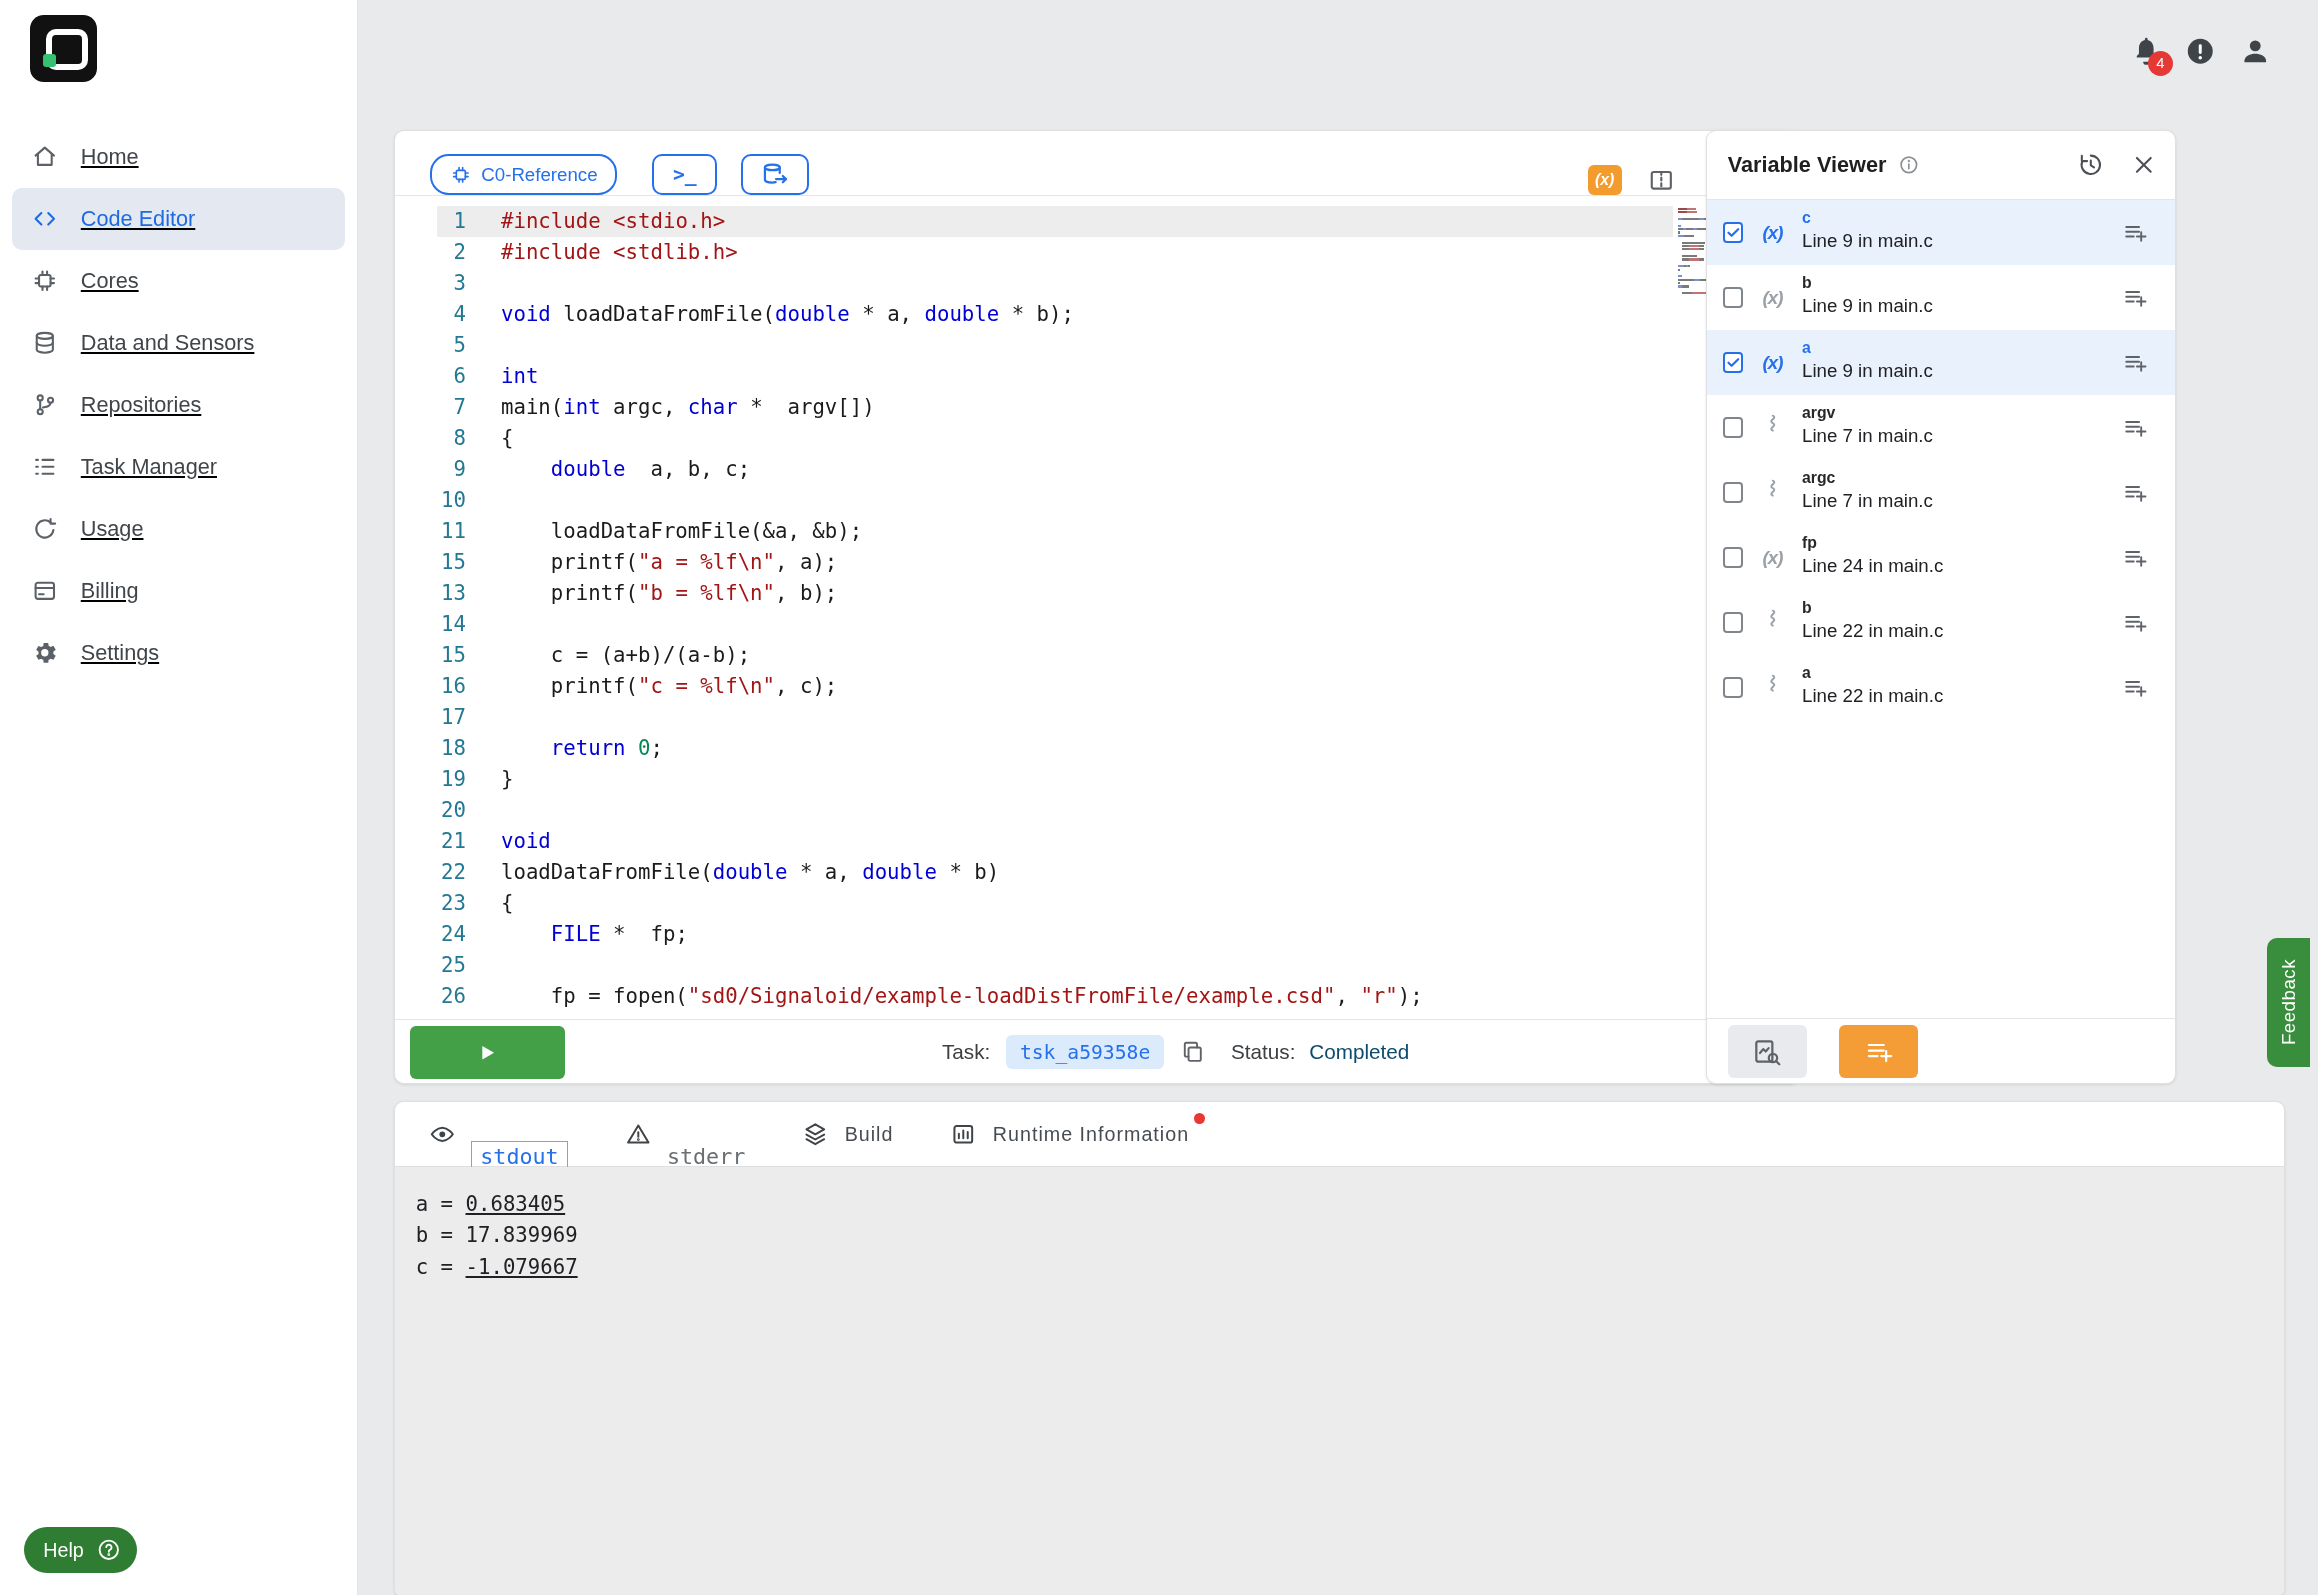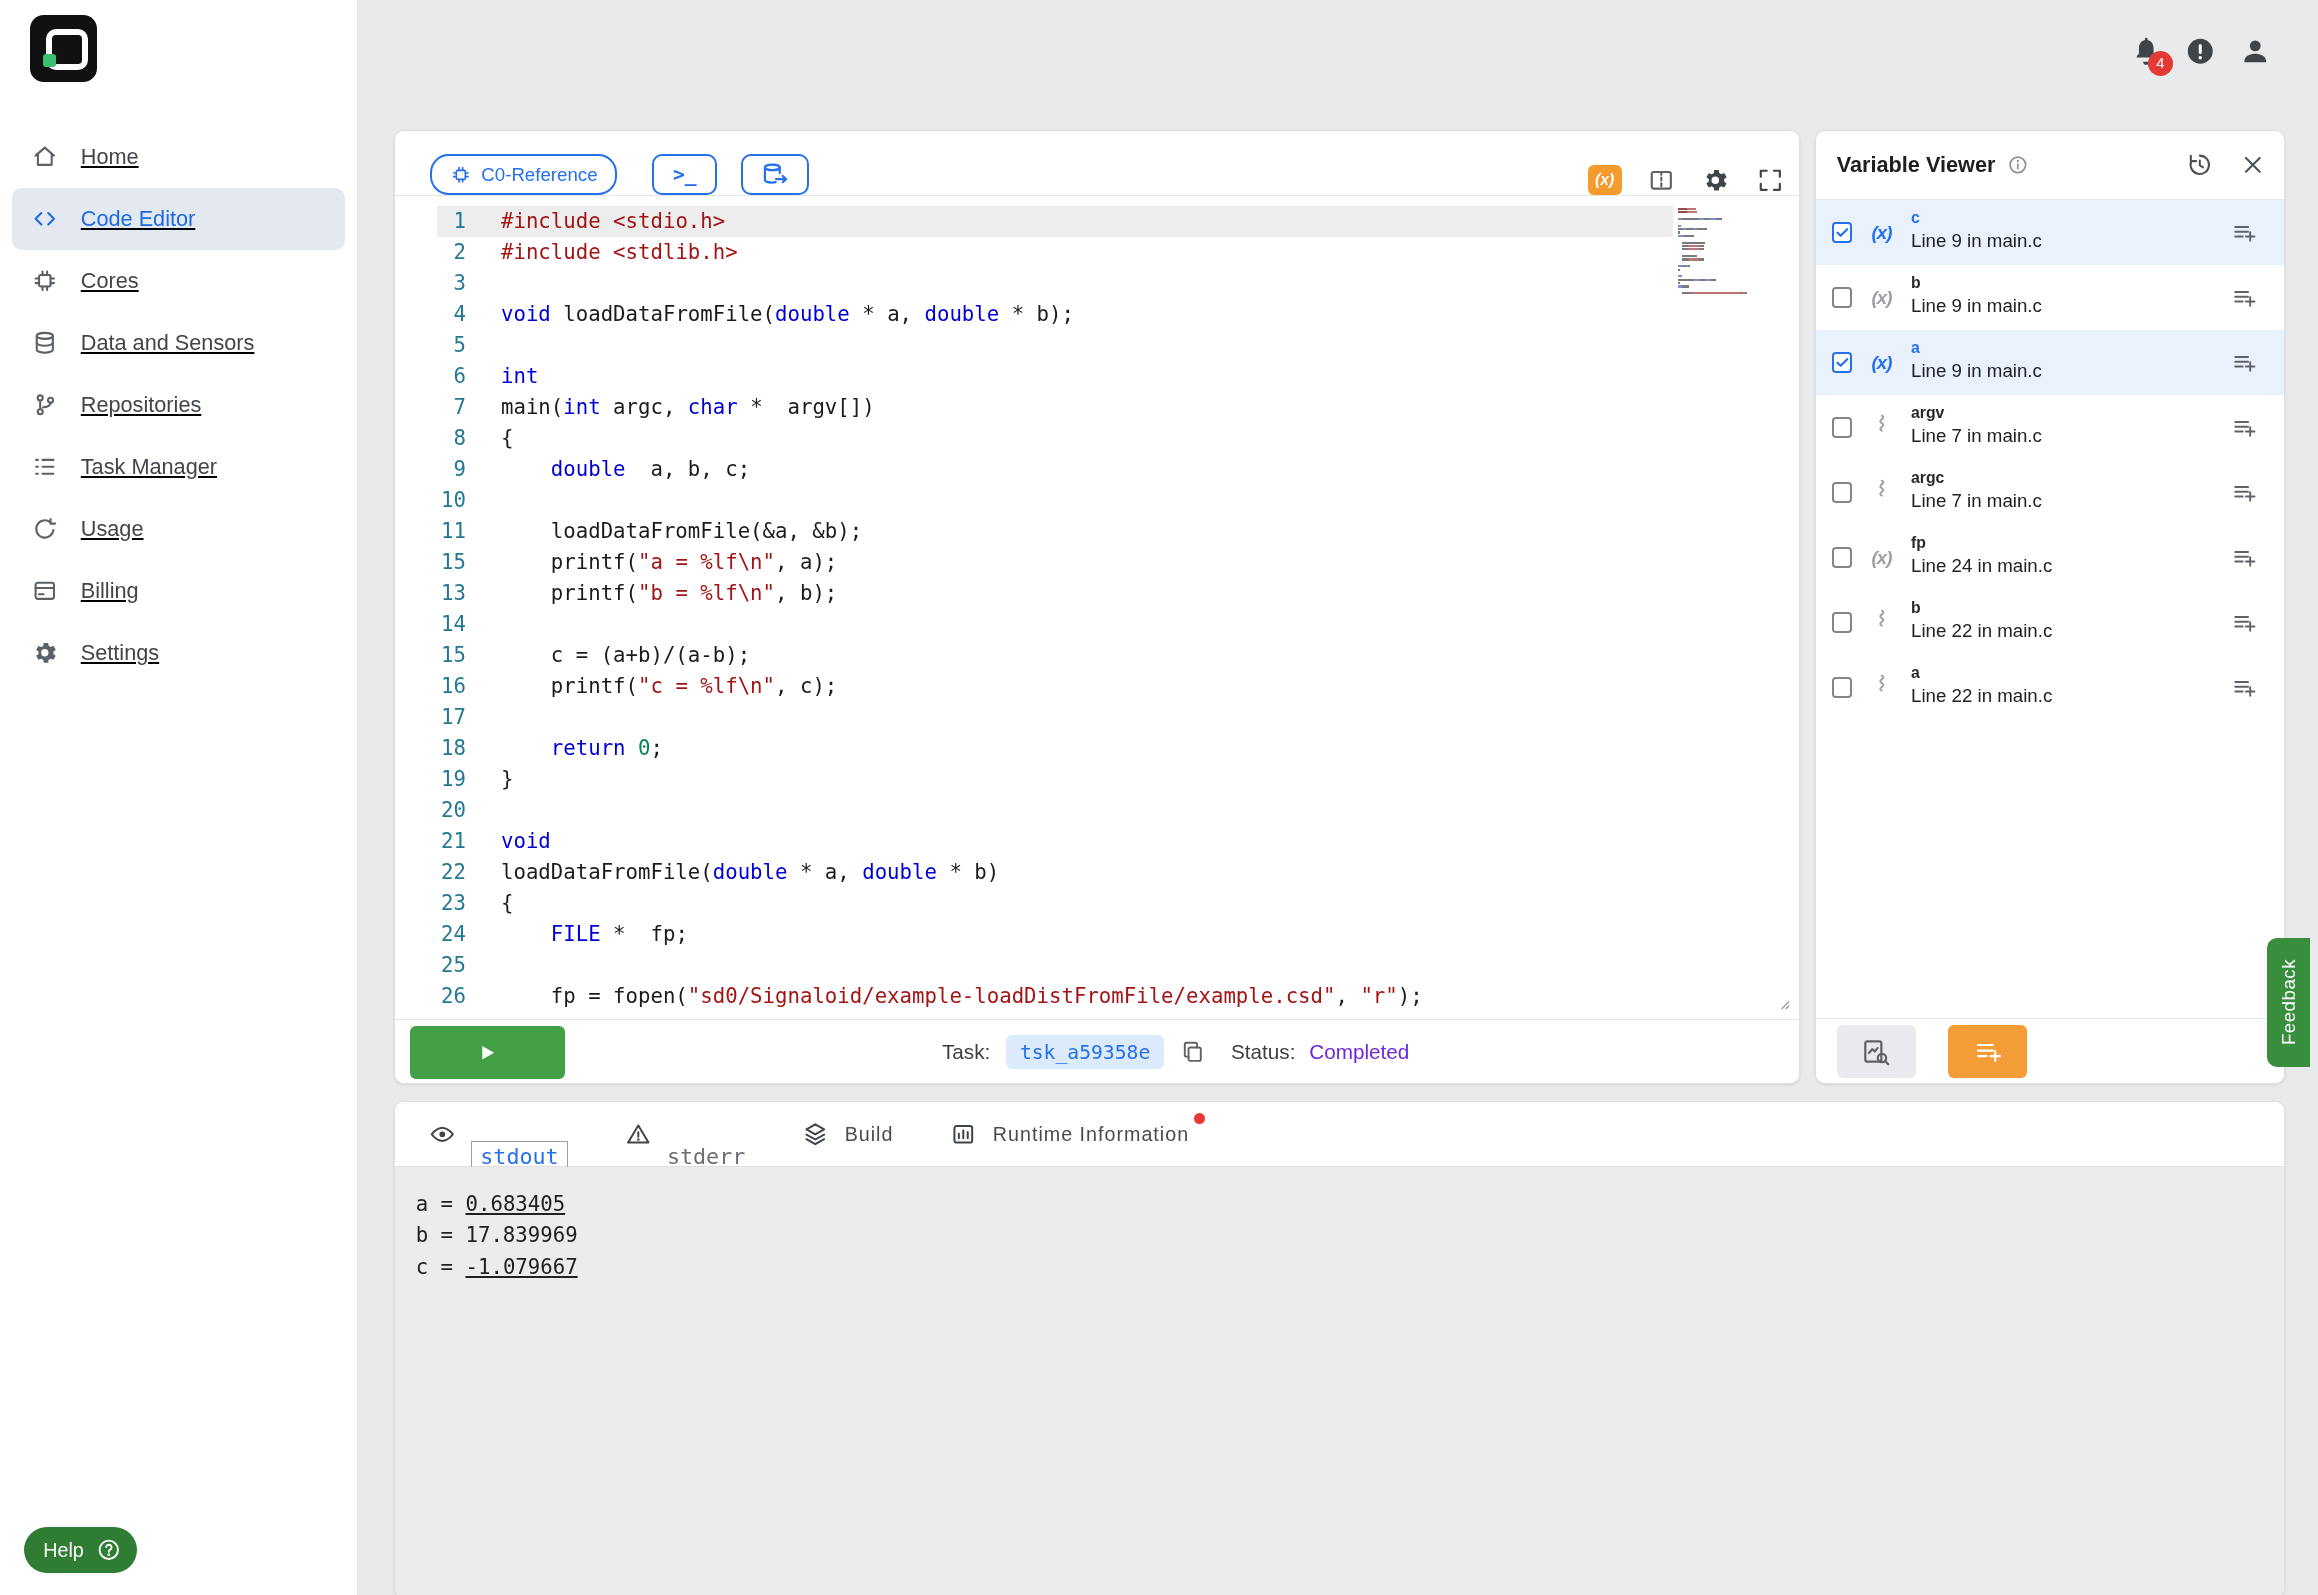--- a/index.html
+++ b/index.html
@@ -54,24 +54,24 @@
   #resize-grip{position:absolute;right:5.9px;bottom:5.9px;width:19.7px;height:19.7px;color:#9aa0a6;cursor:nwse-resize;}
 
   
   #ed-footer{position:absolute;left:0;right:0;top:888px;height:64px;border-top:1px solid #e5e5e5;}
   #run-btn{position:absolute;left:14.8px;top:5.9px;width:155px;height:53px;background:#43a047;border-radius:5.9px;display:flex;align-items:center;justify-content:center;cursor:pointer;}
   #run-btn svg{width:21.7px;height:21.7px;}
   #task-group{position:absolute;left:547px;top:0;height:64px;display:flex;align-items:center;gap:15.8px;font-size:20.7px;color:#3d4043;}
   #task-chip{background:#dcebfc;color:#2570eb;font-family:"DejaVu Sans Mono",monospace;font-size:19.7px;padding:5.9px 13.8px;border-radius:5.9px;}
   #copy-icn{width:25.6px;height:25.6px;color:#5f6368;cursor:pointer;}
   #status-group{position:absolute;left:836px;top:0;height:64px;display:flex;align-items:center;gap:13.8px;font-size:20.7px;color:#3d4043;}
-  #status-value{color:#6d28d9;font-weight:500;}
-
-  
-  #vv-card{left:1815px;top:130px;width:468px;height:952px;}
+  #status-value{color:#0c4a6e;font-weight:500;}
+
+  
+  #vv-card{left:1706px;top:130px;width:468px;height:952px;}
   #vv-header{position:absolute;left:0;right:0;top:0;height:69px;border-bottom:1px solid #e5e5e5;display:flex;align-items:center;padding:0 17.7px 0 20.7px;box-sizing:border-box;}
   #vv-title{font-size:21.7px;font-weight:600;color:#1f1f1f;}
   #vv-info{width:21.7px;height:21.7px;color:#8a8f94;margin-left:11.8px;cursor:pointer;}
   #vv-hdr-right{margin-left:auto;display:flex;align-items:center;gap:25.6px;}
   .vv-hicn{width:27.6px;height:27.6px;color:#4c5156;cursor:pointer;}
   #vv-rows{position:absolute;left:0;right:0;top:69px;}
   .vv-row{position:relative;height:65px;display:flex;align-items:center;cursor:pointer;border-bottom:0;}
   .vv-row.sel{background:#e9f1fd;}
   .cbx{position:absolute;left:15.8px;width:20.7px;height:20.7px;border:2px solid #80868b;border-radius:3.9px;box-sizing:border-box;background:#fff;display:flex;align-items:center;justify-content:center;font-size:15.8px;color:#2570eb;font-weight:bold;cursor:pointer;}
   .cbx.checked{border-color:#2570eb;}

